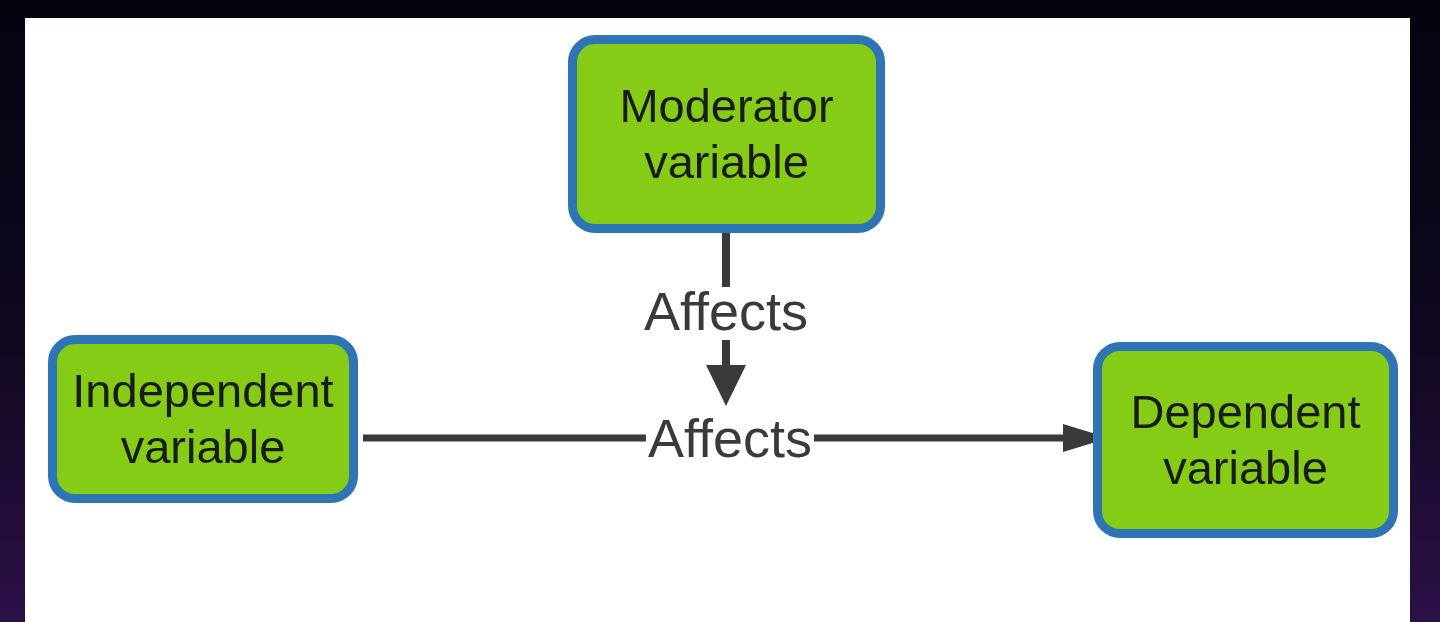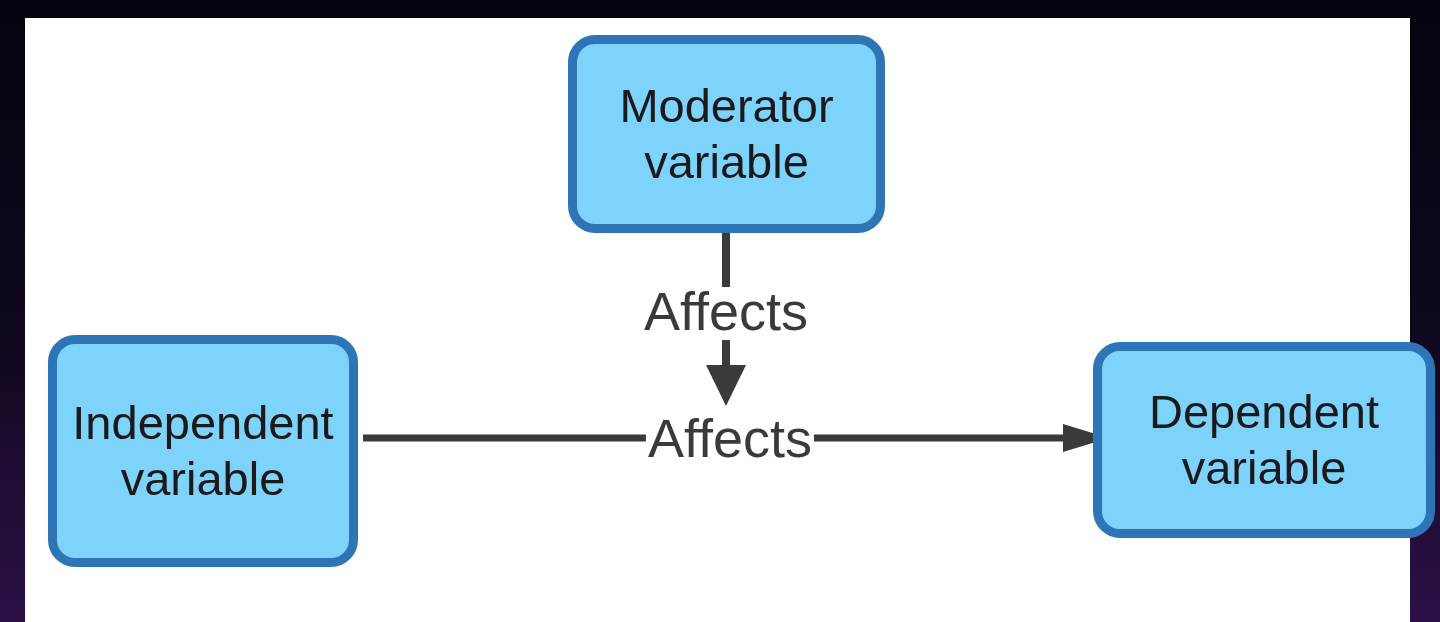--- a/index.html
+++ b/index.html
@@ -27,32 +27,32 @@
     left: 0;
     top: 0;
     width: 1385px;
     height: 604px;
   }
   .node {
     position: absolute;
     box-sizing: border-box;
     border: 9px solid var(--box-border, #2e75b6);
     border-radius: 27px;
-    background: #7dd3fc;
+    background: #84cc16;
     display: flex;
     align-items: center;
     justify-content: center;
     text-align: center;
     font-size: 47px;
     line-height: 1.2;
     color: var(--box-text, #1a1a1a);
   }
   #node-moderator   { left: 543px; top: 17px;  width: 317px; height: 198px; }
-  #node-independent { left: 23px;  top: 317px; width: 310px; height: 232px; }
-  #node-dependent   { left: 1068px; top: 324px; width: 342px; height: 196px; }
+  #node-independent { left: 23px;  top: 317px; width: 310px; height: 168px; }
+  #node-dependent   { left: 1068px; top: 324px; width: 305px; height: 196px; }
   .edge-label {
     position: absolute;
     transform: translate(-50%, -50%);
     font-size: 54px;
     color: var(--label-text, #3a3a3a);
     white-space: nowrap;
   }
   #label-moderator-affects { left: 701px; top: 293px; }
   #label-causal-affects {
     left: 705px;

